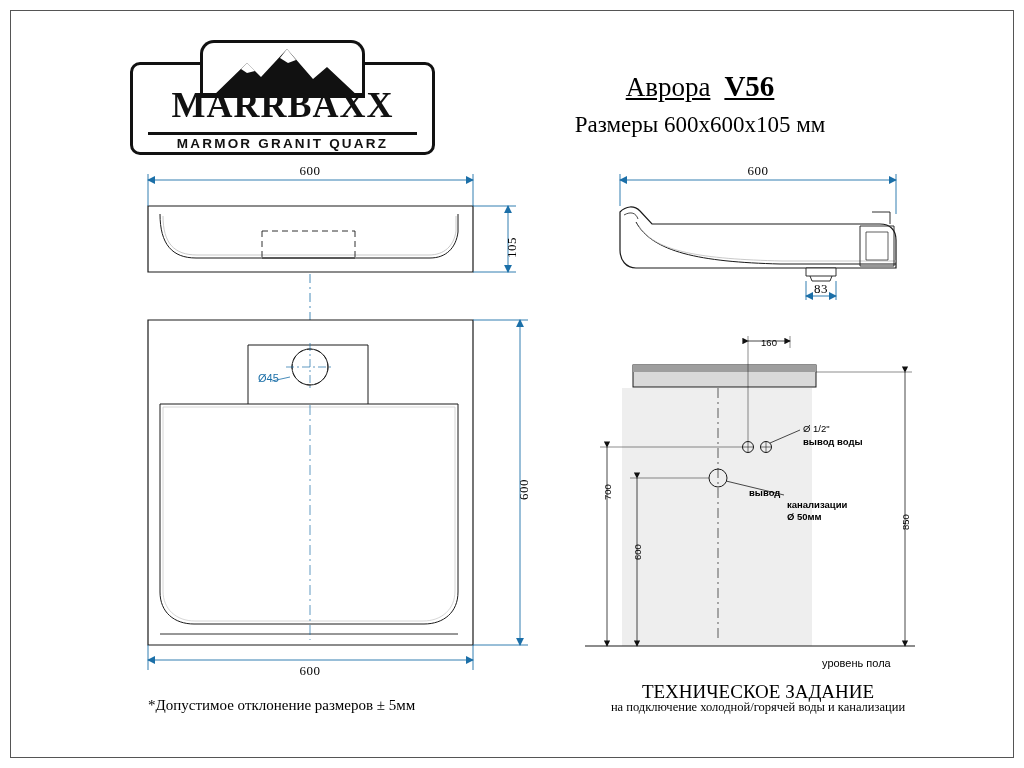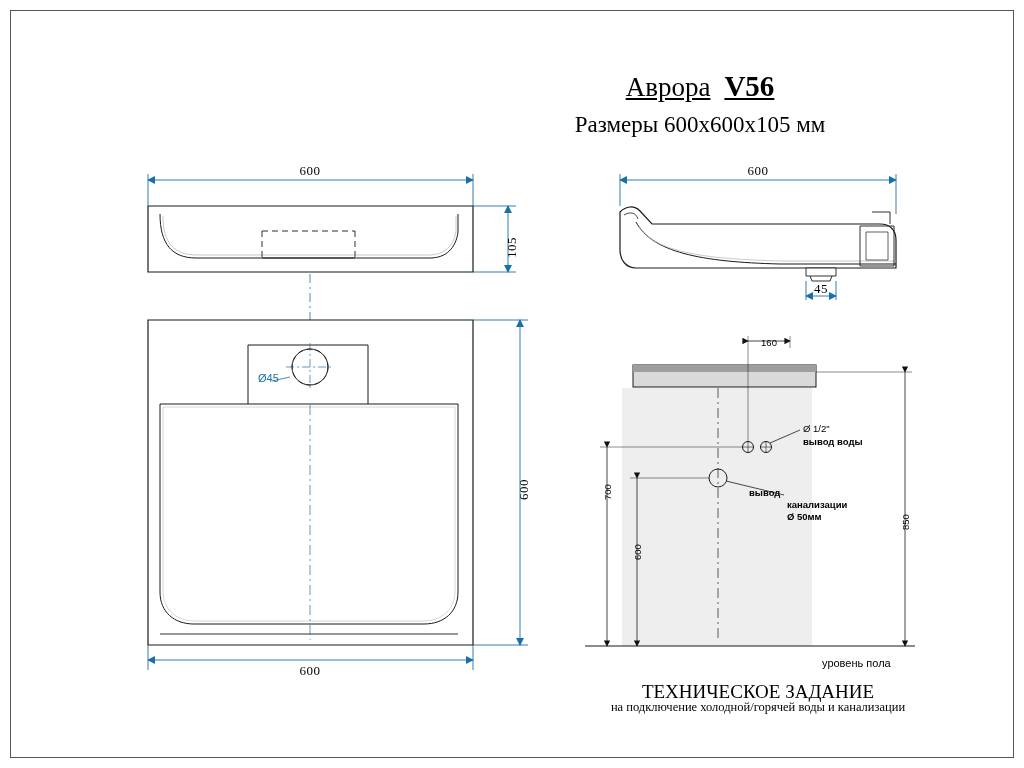--- a/index.html
+++ b/index.html
@@ -173,20 +173,34 @@
     white-space: nowrap;
   }
 </style>
 </head>
 <body>
 
 <div id="sheet">
 
   <div class="frame"></div>
 
+  <div class="logo">
+    <div class="logo-box"></div>
+    <div class="logo-badge">
+      <svg viewBox="0 0 165 58" width="165" height="58" preserveAspectRatio="none">
+        <path d="M8 55 L44 20 L58 34 L84 6 L110 36 L124 24 L157 55 Z" fill="#111"></path>
+        <path d="M44 20 L52 28 L44 30 L38 26 Z" fill="#fff"></path>
+        <path d="M84 6 L93 17 L85 20 L77 15 Z" fill="#fff"></path>
+        <rect x="0" y="50" width="165" height="8" fill="#111"></rect>
+      </svg>
+    </div>
+    <div class="logo-name">MARRBAXX</div>
+    <div class="logo-rule"></div>
+    <div class="logo-sub">MARMOR GRANIT QUARZ</div>
+  </div>
 
   <div class="title-model">
     <span>Аврора</span><span class="v">V56</span>
   </div>
   <div class="title-dims">
     <span>Размеры</span>
     <span class="num">600х600х105 мм</span>
   </div>
 
   <svg class="layer" viewBox="0 0 1024 768">
@@ -341,36 +355,37 @@
         </g>
       </g>
 
     </g>
   </svg>
 
   <div class="lbl dim" style="left:310px; top:163px; transform:translateX(-50%);">600</div>
   <div class="lbl dim rot90" style="left:504px; top:258px;">105</div>
 
   <div class="lbl dim" style="left:758px; top:163px; transform:translateX(-50%);">600</div>
-  <div class="lbl dim" style="left:821px; top:281px; transform:translateX(-50%);">45</div>
+  <div class="lbl dim" style="left:821px; top:281px; transform:translateX(-50%);">83</div>
 
   <div class="lbl" style="left:258px; top:372px; font-size:11px; color:#1b6fa8;text-align:right;">Ø45</div>
   <div class="lbl dim rot90" style="left:516px; top:500px;">600</div>
   <div class="lbl dim" style="left:310px; top:663px; transform:translateX(-50%);">600</div>
 
   <div class="lbl small" style="left:769px; top:337px; transform:translateX(-50%);">160</div>
   <div class="lbl small rot90" style="left:602px; top:500px;">700</div>
   <div class="lbl small rot90" style="left:632px; top:560px;">600</div>
   <div class="lbl small rot90" style="left:900px; top:530px;">850</div>
 
   <div class="lbl small" style="left:803px; top:423px;">Ø 1/2"</div>
   <div class="lbl small" style="left:803px; top:436px; font-weight:bold;">вывод воды</div>
 
   <div class="lbl small" style="left:749px; top:487px; font-weight:bold;">вывод</div>
   <div class="lbl small" style="left:787px; top:499px; font-weight:bold;">канализации</div>
   <div class="lbl small" style="left:787px; top:511px; font-weight:bold;">Ø 50мм</div>
 
   <div class="lbl" style="left:822px; top:637px; font-size:11px;margin-top:20px;">уровень пола</div>
 
+  <div class="note-bottom-left">*Допустимое отклонение размеров ± 5мм</div>
   <div class="note-tz-1">ТЕХНИЧЕСКОЕ ЗАДАНИЕ</div>
   <div class="note-tz-2">на подключение холодной/горячей воды и канализации</div>
 
 </div>
 
 </body></html>

